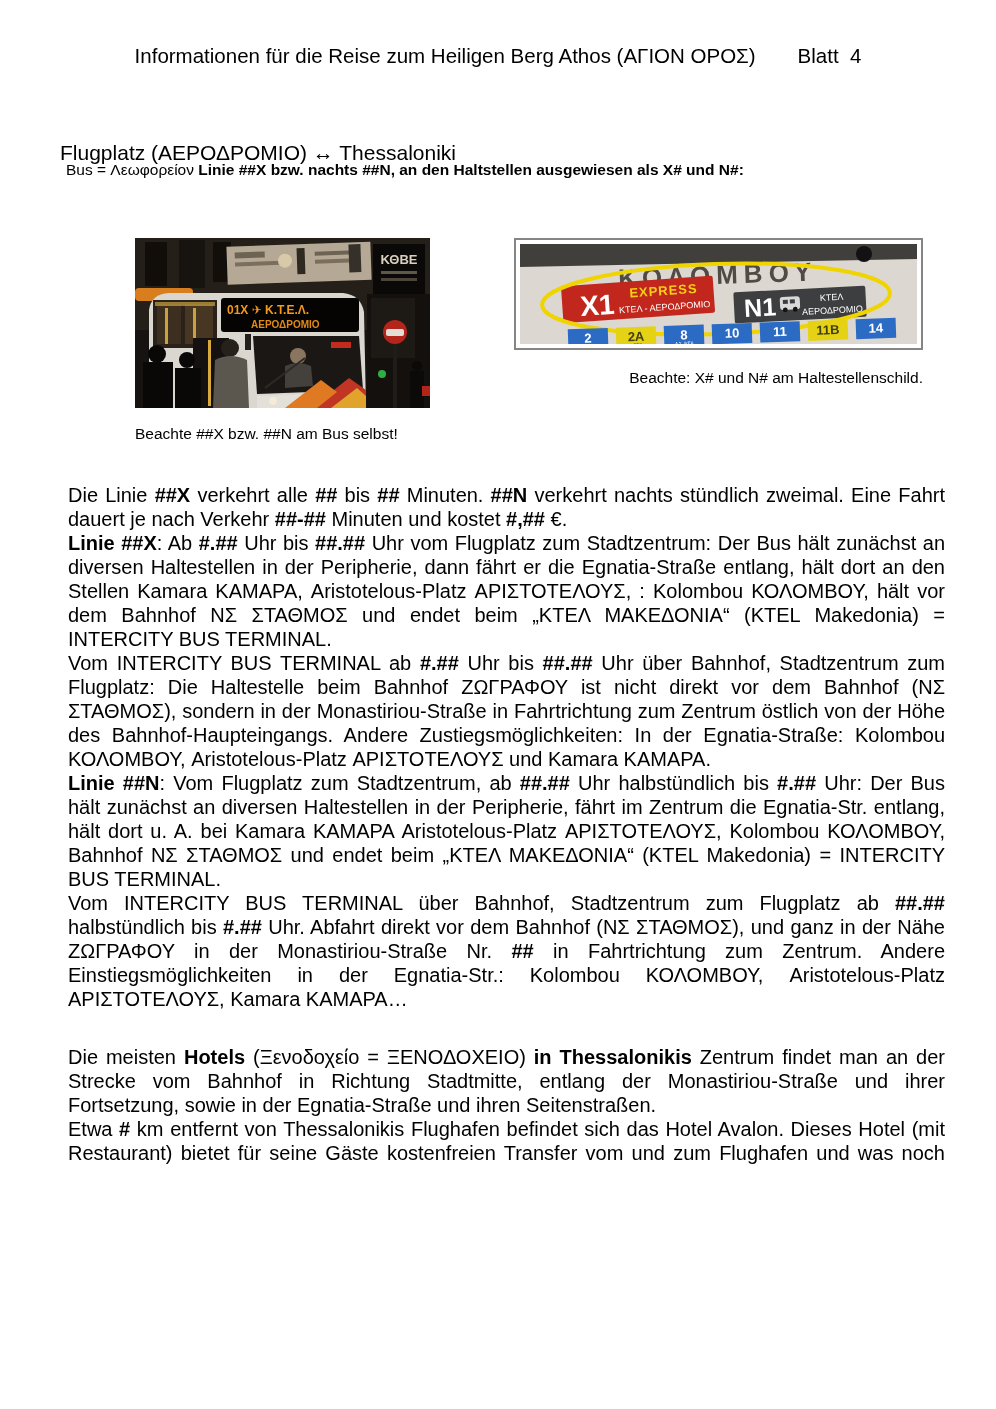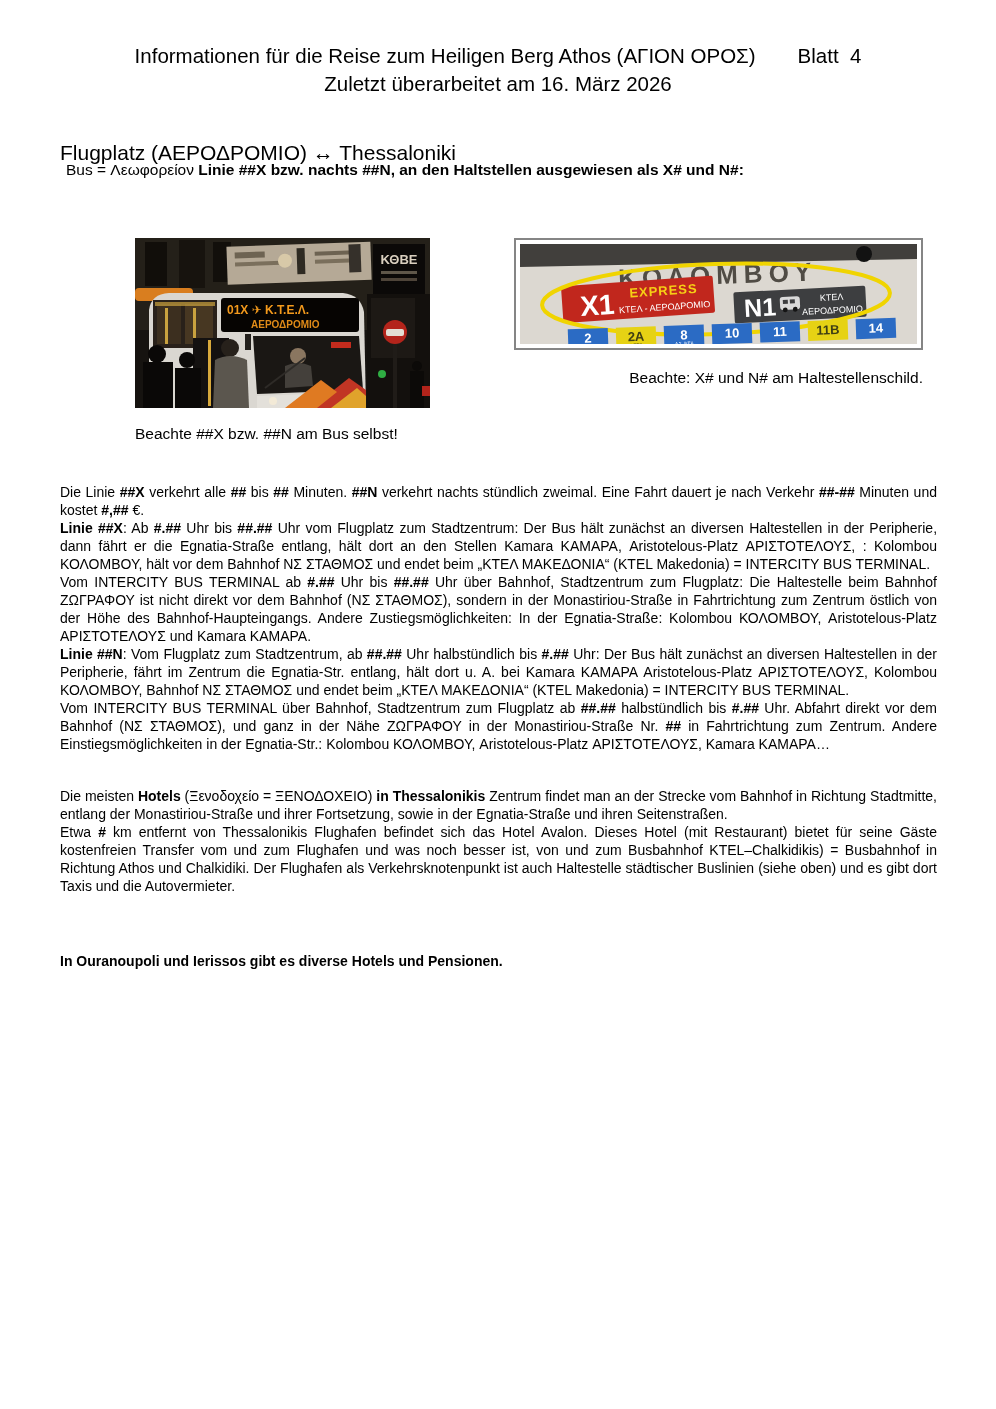--- a/index.html
+++ b/index.html
@@ -20,40 +20,39 @@
   .photo-bus  { position:absolute; left:135px; top:238px; width:295px; height:170px; }
   .photo-bus svg { display:block; width:100%; height:100%; }
   .photo-sign { position:absolute; left:514px; top:238px; width:409px; height:112px;
                 border:2px solid #858585; background:#fff; padding:4px; }
   .photo-sign svg { display:block; width:100%; height:100%; }
   svg text { font-family:"Liberation Sans","DejaVu Sans",sans-serif; }
 
   .caption-bus  { position:absolute; left:135px; top:425px; width:295px; text-align:left; font-size:15.5px; }
   .caption-sign { position:absolute; left:514px; top:369px; width:409px; text-align:right; font-size:15.5px; }
 
-  .body-text { position:absolute; left:60px; top:483px; width:877px;
-               font-size:14px; line-height:18px; text-align:justify; }
+  .body-text { position:absolute; left:68px; top:483px; width:877px;
+               font-size:20px; line-height:24px; text-align:justify; }
   .body-text p { margin:0; }
   .body-text p.gap-before { margin-top:34px; }
   .body-text p.gap-large  { margin-top:57px;font-weight:bold; }
 
   .footer-rule   { position:absolute; left:60px; top:1283px; width:877px; border-top:2px solid #000; }
   .footer-credit { position:absolute; left:0; top:1289px; width:100%; text-align:center; font-size:15.5px; }
   .footer-links  { position:absolute; left:0; top:1322px; width:100%; display:flex;
                    justify-content:flex-end; gap:32px; font-size:15.5px; }
   .footer-links a { color:#0000EE; text-decoration:underline; cursor:pointer; }
 </style>
 </head>
 <body>
 
 <div class="page">
 
   <div class="header">
     <div><span>Informationen für die Reise zum Heiligen Berg Athos (ΑΓΙΟΝ ΟΡΟΣ)</span><span class="sheet">Blatt&nbsp; 4</span></div>
-    <div>Zuletzt überarbeitet am 16. März 2026</div>
   </div>
 
   <div class="sec-heading">Flugplatz (ΑΕΡΟΔΡΟΜΙΟ) ↔ Thessaloniki</div>
   <div class="sec-sub"><span>Bus = Λεωφορείον </span><b>Linie ##X bzw. nachts ##N, an den Haltstellen ausgewiesen als X# und N#:</b></div>
 
   <div class="photo-bus">
     <svg viewBox="0 0 295 170" preserveAspectRatio="none">
       <rect width="295" height="170" fill="#161310"></rect>
       <rect x="0" y="0" width="295" height="92" fill="#242019"></rect>
       <rect x="10" y="4" width="22" height="44" fill="#110e0a"></rect>

